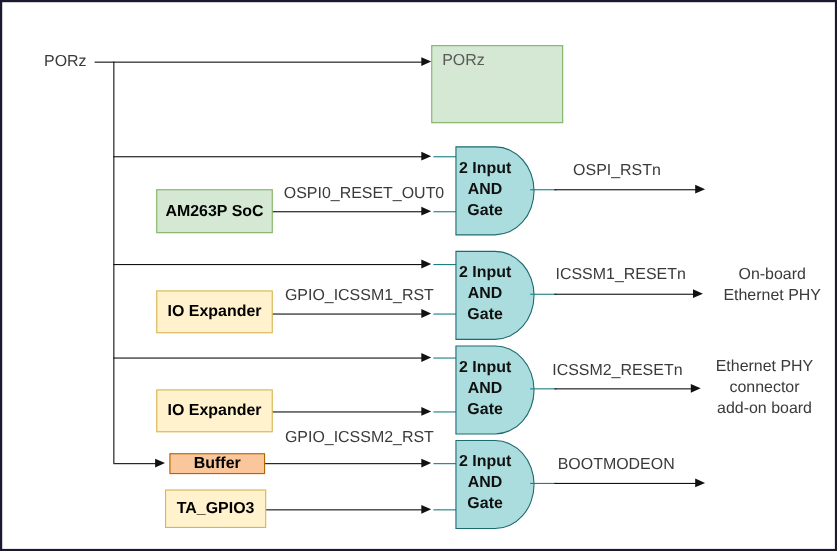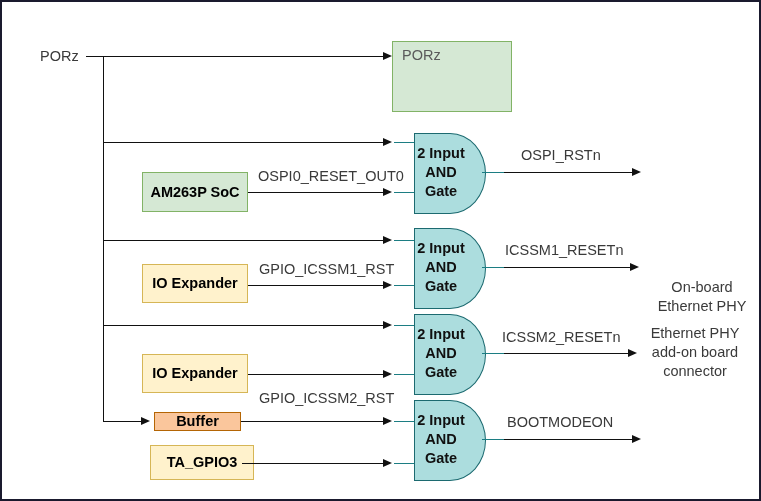--- a/index.html
+++ b/index.html
@@ -100,21 +100,21 @@
     <div class="txt">
       <span>2 Input</span>
       <span>AND</span>
       <span>Gate</span>
     </div>
   </div>
   <div class="ht" style="left:480px;top:265px;width:24px;"></div>
   <div class="h" style="left:502px;top:265px;width:130px;"></div>
   <div class="arrow" style="left:628px;top:260.5px;"></div>
   <div class="lbl" style="left:503px;top:240px;">ICSSM1_RESETn</div>
-  <div class="lbl ctr" style="left:648px;top:239px;width:104px;margin-top:37px;">
+  <div class="lbl ctr" style="left:648px;top:239px;width:104px;">
       <div>On-board</div>
       <div>Ethernet PHY</div>
     </div>
 
   <div class="blk yellow" style="left:140px;top:352px;width:106px;height:39px;">IO Expander</div>
   <div class="lbl" style="left:257px;top:348px;margin-top:40px;">GPIO_ICSSM2_RST</div>
   <div class="h" style="left:246px;top:372px;width:139px;"></div>
   <div class="arrow" style="left:381px;top:367.5px;"></div>
   <div class="ht" style="left:392px;top:372px;width:22px;"></div>
 
@@ -125,30 +125,30 @@
       <span>AND</span>
       <span>Gate</span>
     </div>
   </div>
   <div class="ht" style="left:480px;top:351px;width:24px;"></div>
   <div class="h" style="left:502px;top:351px;width:128px;"></div>
   <div class="arrow" style="left:626px;top:346.5px;"></div>
   <div class="lbl" style="left:500px;top:327px;">ICSSM2_RESETn</div>
   <div class="lbl ctr" style="left:637px;top:322px;width:112px;">
       <div>Ethernet PHY</div>
+      <div>connector</div>
       <div>add-on board</div>
-      <div>connector</div>
     </div>
 
   <div class="blk orange" style="left:152px;top:410px;width:87px;height:19px;">Buffer</div>
   <div class="h" style="left:239px;top:419px;width:146px;"></div>
   <div class="arrow" style="left:381px;top:414.5px;"></div>
   <div class="ht" style="left:392px;top:419px;width:22px;"></div>
 
-  <div class="blk yellow" style="left:148px;top:443px;width:104px;height:35px;">TA_GPIO3</div>
+  <div class="blk yellow" style="left:148px;top:443px;width:92px;height:35px;">TA_GPIO3</div>
   <div class="h" style="left:240px;top:461px;width:145px;"></div>
   <div class="arrow" style="left:381px;top:456.5px;"></div>
   <div class="ht" style="left:392px;top:461px;width:22px;"></div>
 
   <div class="gate" style="left:412px;top:398px;width:70px;height:79px;">
     <div class="body"></div>
     <div class="txt">
       <span>2 Input</span>
       <span>AND</span>
       <span>Gate</span>

